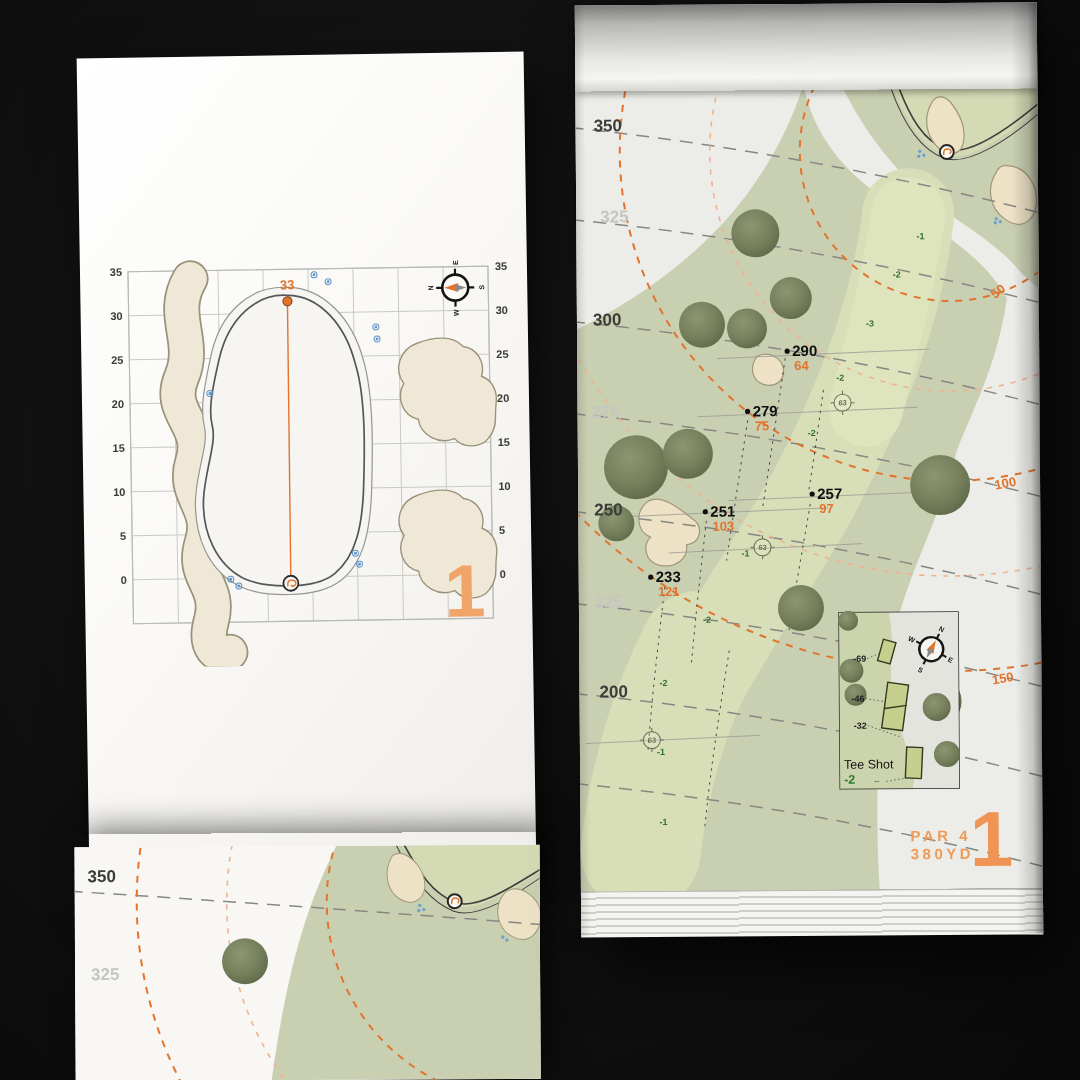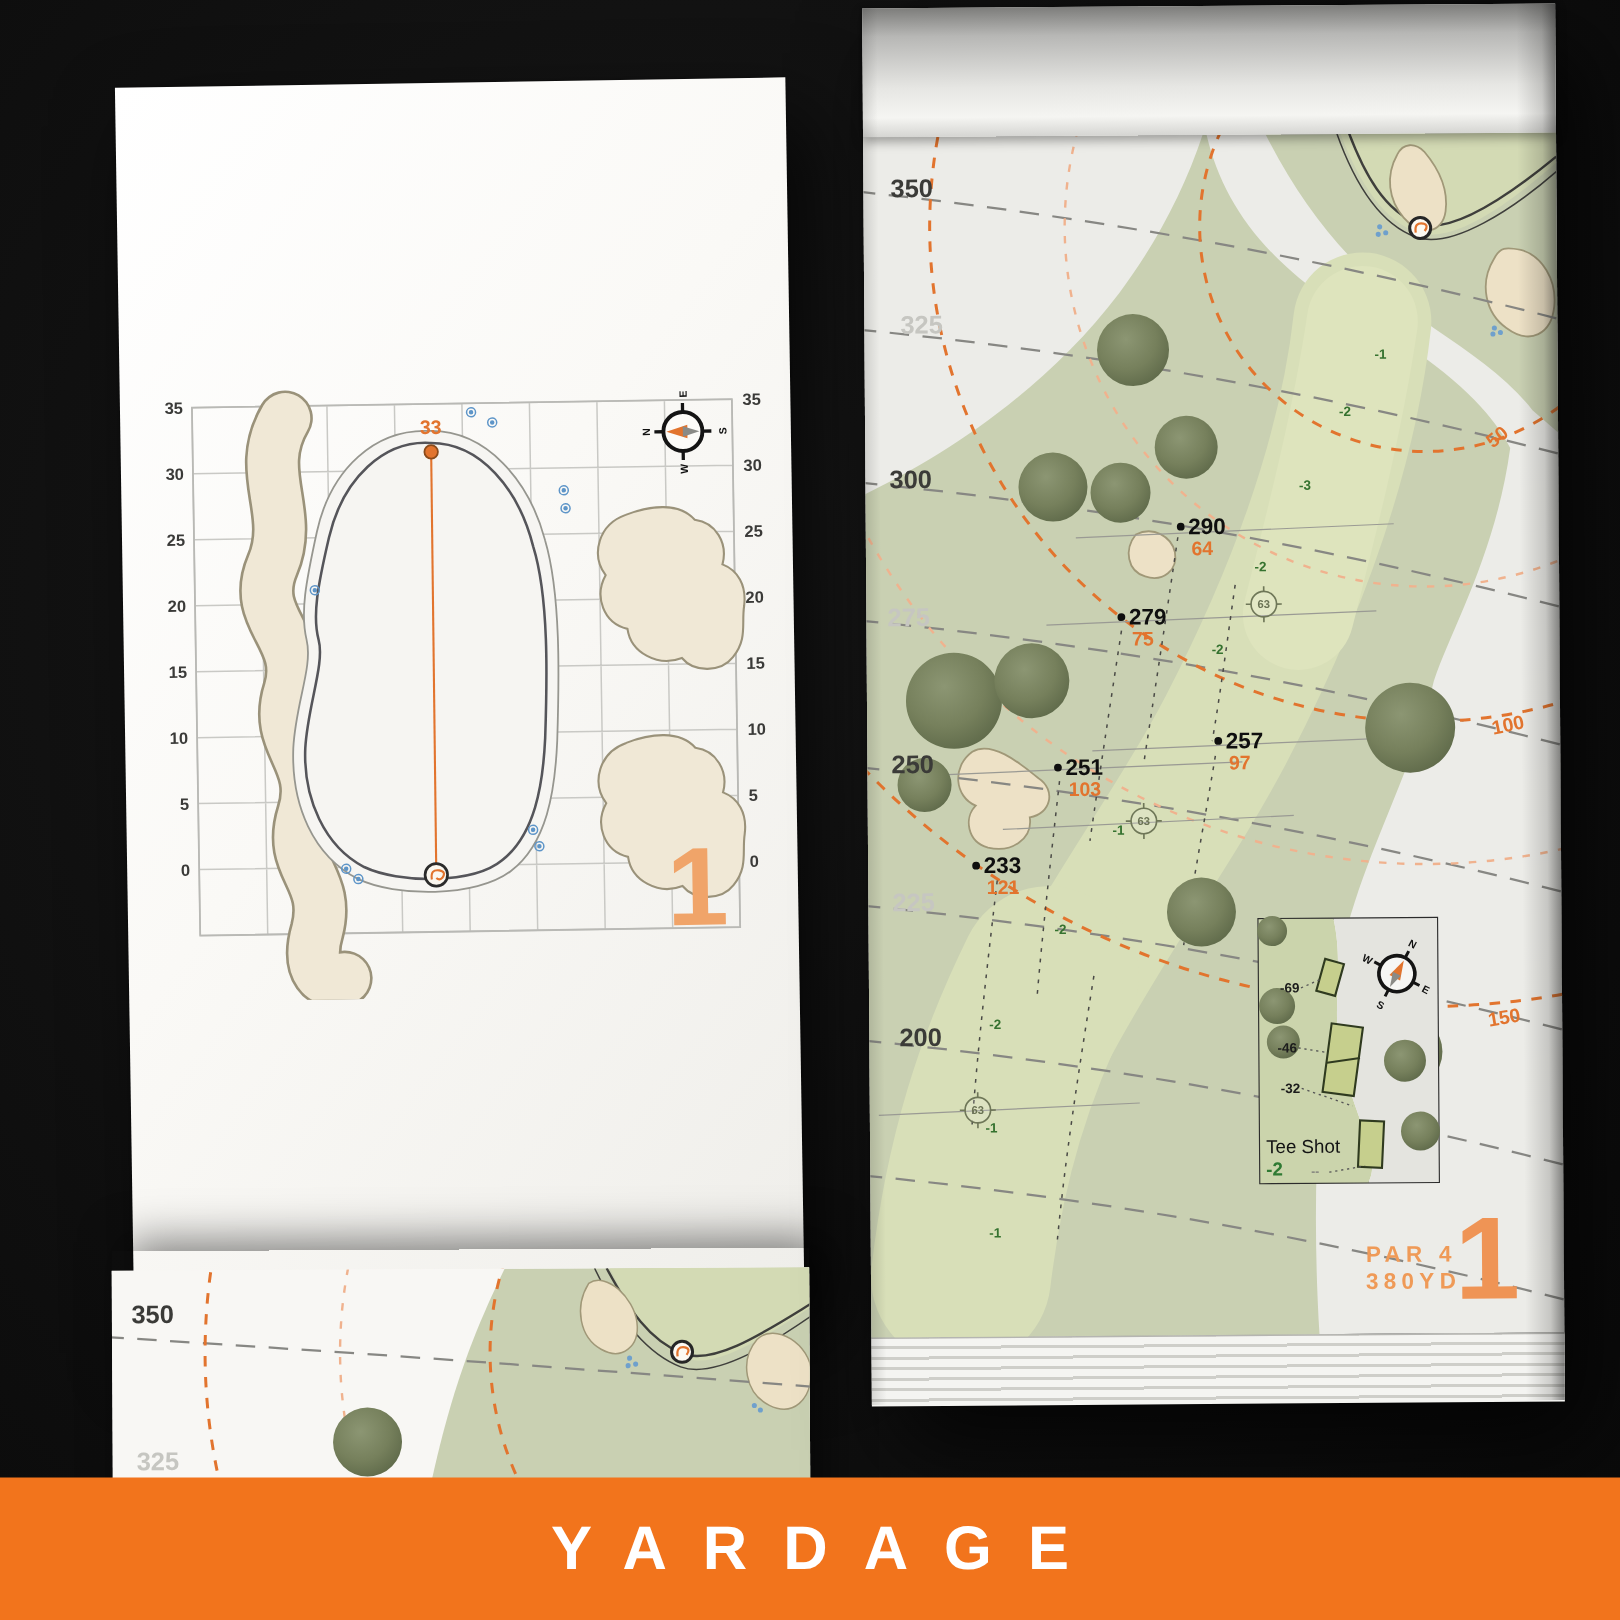--- a/index.html
+++ b/index.html
@@ -444,17 +444,14 @@
         <text class="par" x="330" y="752">PAR 4</text>
         <text class="par" x="330" y="770">380YD</text>
         <text class="hole1-r" x="411" y="777" text-anchor="middle">1</text>
       </g>
     </svg>
     <div class="page-stack"></div>
     <div class="edge-shade"></div>
     <div class="edge-shade-l"></div>
   </div>
 
-  <div class="banner" id="banner" style="background: rgb(242, 116, 28);">
-    <span>YARDAGE</span>
-  </div>
 
 </div>
 
 </body></html>

